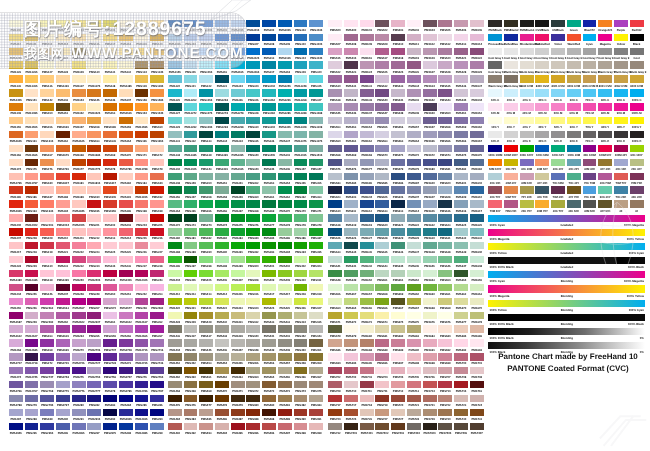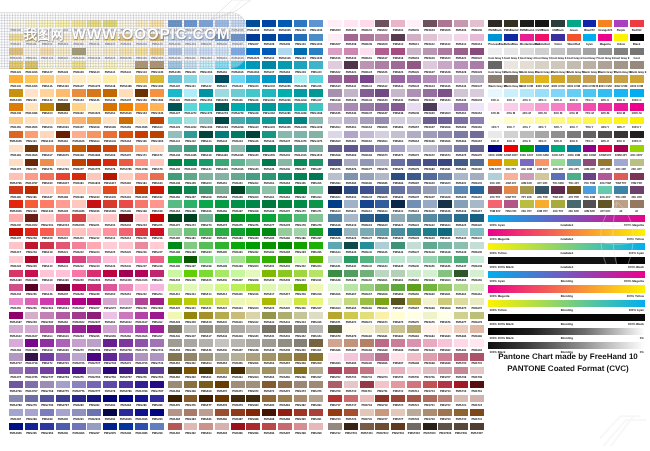--- a/index.html
+++ b/index.html
@@ -2386,21 +2386,22 @@
       <div class="bar-lbl bar-m" style="top: 349.9px;">Blending</div>
       <div class="bar-lbl bar-r" style="top: 349.9px;">0%</div>
     </div>
 
   <div id="f1">Pantone Chart made by FreeHand 10</div>
   <div id="f2">PANTONE Coated Format (CVC)</div>
 
   <div id="wm">
     <div id="wm-check"></div>
     <div id="wm-txt">
-      <div id="wm2"><span>我图网</span>&nbsp;&nbsp;<span class="url">WWW.OOOPIC.COM</span></div>
+      <div id="wm1"><span class="cjk">图片编号:</span><span>12889675</span></div>
+      <div id="wm2"><span>我图网</span>&nbsp;&nbsp;<span class="url">WWW.PANTONE.COM</span></div>
     </div>
   </div>
   <svg id="wm-edge" viewBox="0 0 62 26">
     <path d="M2 24 L26 2 L46 2 L30 14 Z" fill="none" stroke="#b9bcc4" stroke-width="0.7" opacity="0.55"></path>
     <path d="M14 24 L38 1" fill="none" stroke="#c8cbd2" stroke-width="0.6" opacity="0.5"></path>
   </svg>
   <svg id="wm-logo" viewBox="0 0 60 76">
     <g fill="none" stroke="#e9e9ec" stroke-width="1.0">
       <path d="M30 4 C12 18 8 42 18 70"></path>
       <path d="M30 4 C48 18 52 42 42 70"></path>

